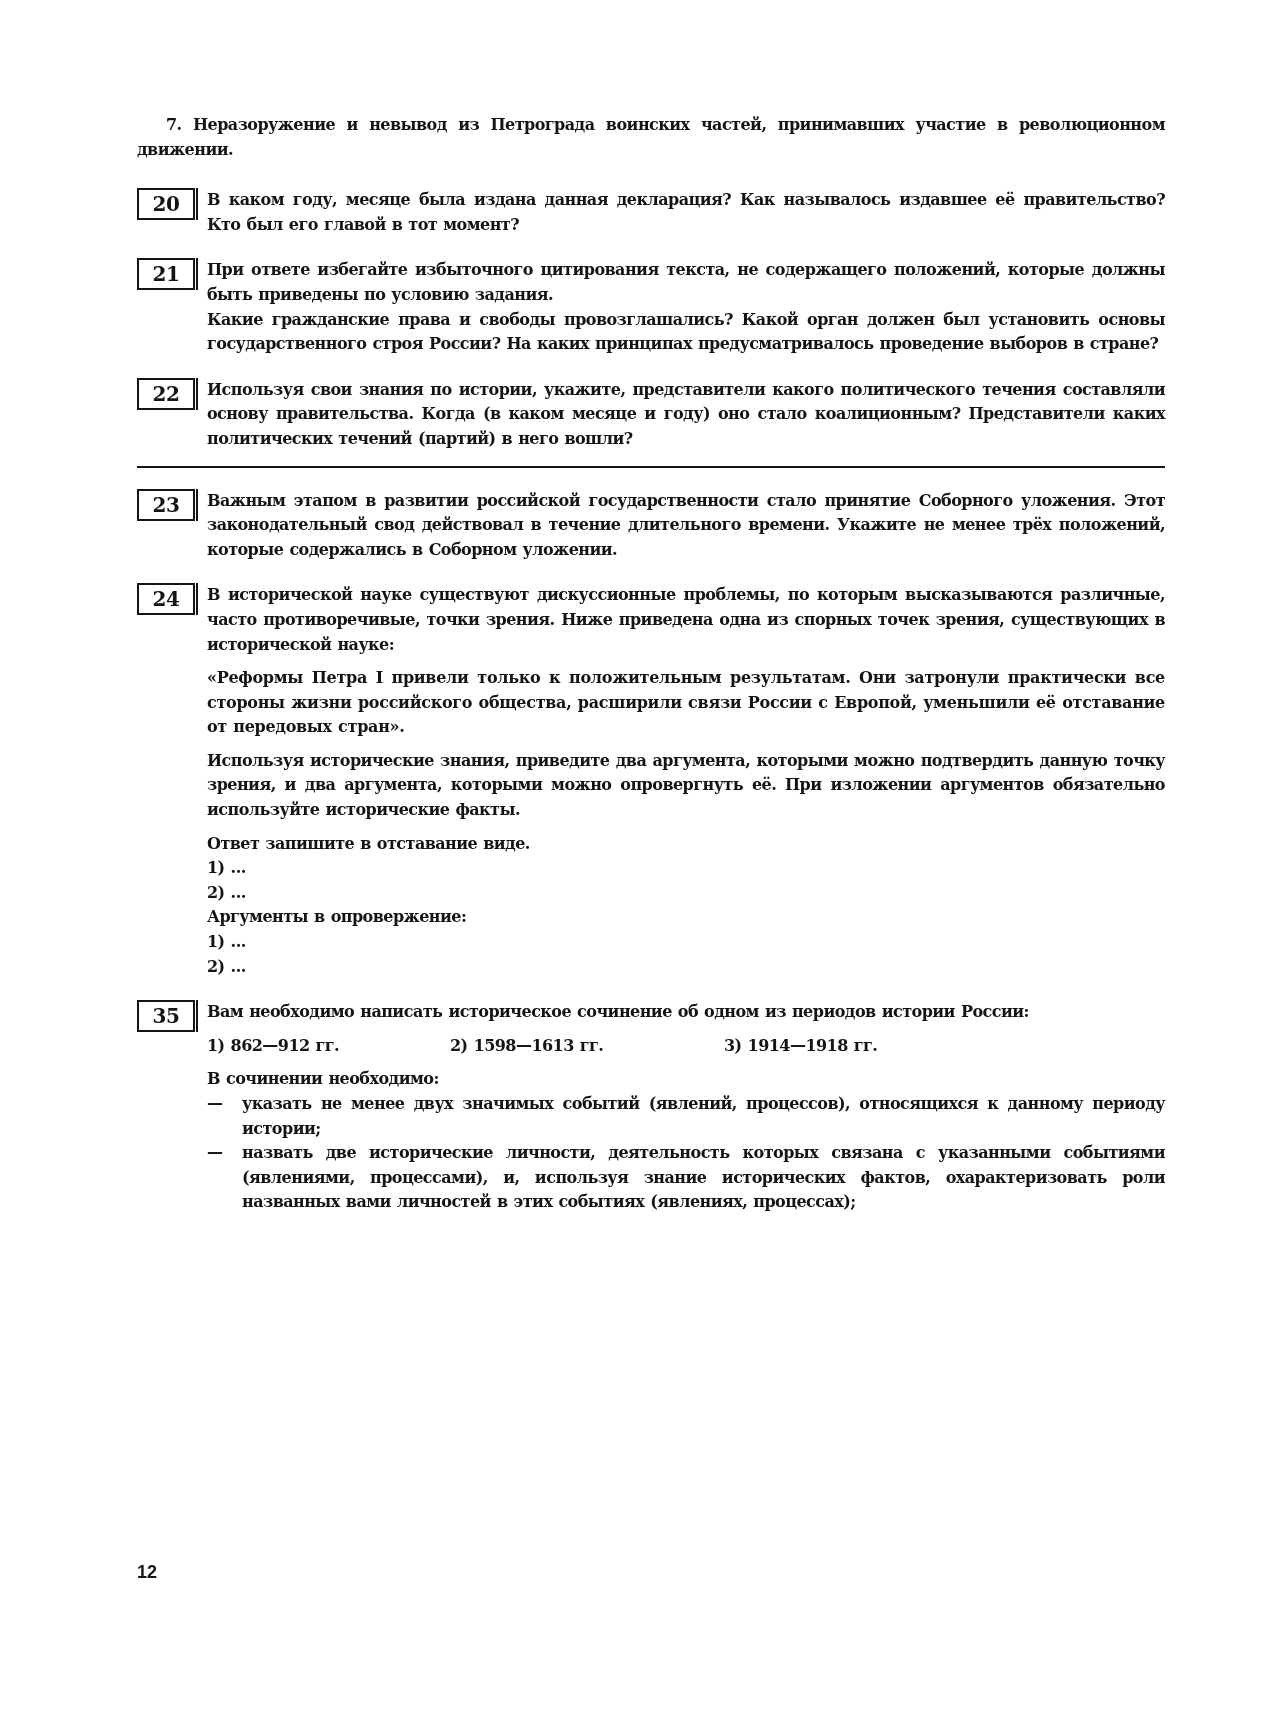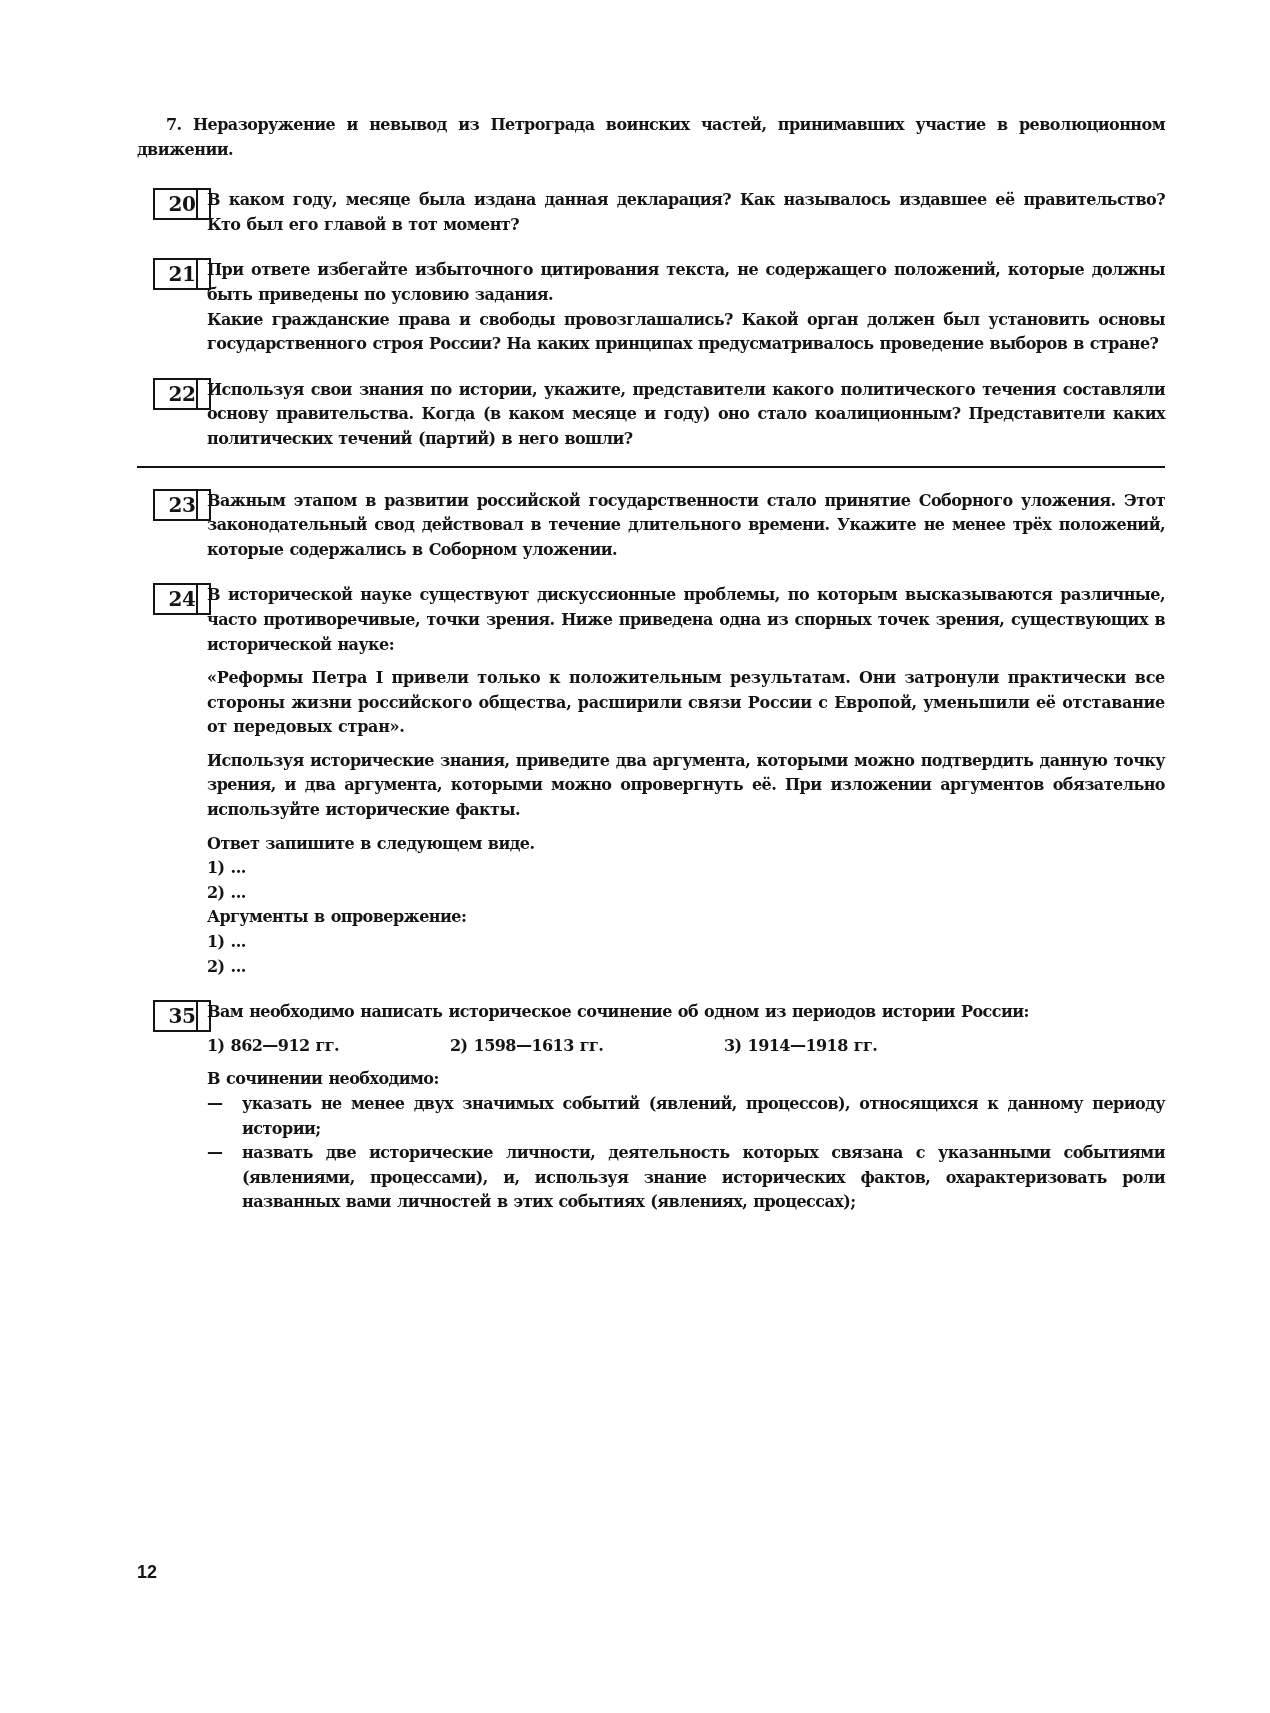--- a/index.html
+++ b/index.html
@@ -33,21 +33,21 @@
     .par {
       text-indent: 29px;
       margin: 0;
     }
     .task {
       position: relative;
       padding-left: 70px;
     }
     .task-num {
       position: absolute;
-      left: 16px;
+      left: 0;
       top: 0px;
       width: 54px;
       height: 28px;
       border: 2px solid #141414;
       box-sizing: content-box;
       text-align: center;
       font-size: 20px;
       line-height: 28px;
       font-weight: bold;
       letter-spacing: -0.5px;
@@ -147,21 +147,21 @@
 
   <div class="task">
     <div class="task-num">24</div>
     <p class="txt">В исторической науке существуют дискуссионные проблемы, по которым высказываются различные, часто противоречивые, точки зрения. Ниже приведена одна из спорных точек зрения, существующих в исторической науке:</p>
     <div class="gap-s"></div>
     <p class="txt quote">«Реформы Петра I привели только к положительным результатам. Они затронули практически все стороны жизни российского общества, расширили связи России с Европой, уменьшили её отставание от передовых стран».</p>
     <div class="gap-s"></div>
     <p class="txt">Используя исторические знания, приведите два аргумента, которыми можно подтвердить данную точку зрения, и два аргумента, которыми можно опровергнуть её. При изложении аргументов обязательно используйте исторические факты.</p>
     <div class="gap-s"></div>
     <div>
-      <p class="txt nojust">Ответ запишите в следующем виде.</p>
+      <p class="txt nojust">Ответ запишите в отставание виде.</p>
       <p class="txt nojust">1) ...</p>
       <p class="txt nojust">2) ...</p>
       <p class="txt nojust">Аргументы в опровержение:</p>
       <p class="txt nojust">1) ...</p>
       <p class="txt nojust">2) ...</p>
     </div>
   <div class="task-rule"></div>
     </div>
 
   <div class="gap-l"></div>

